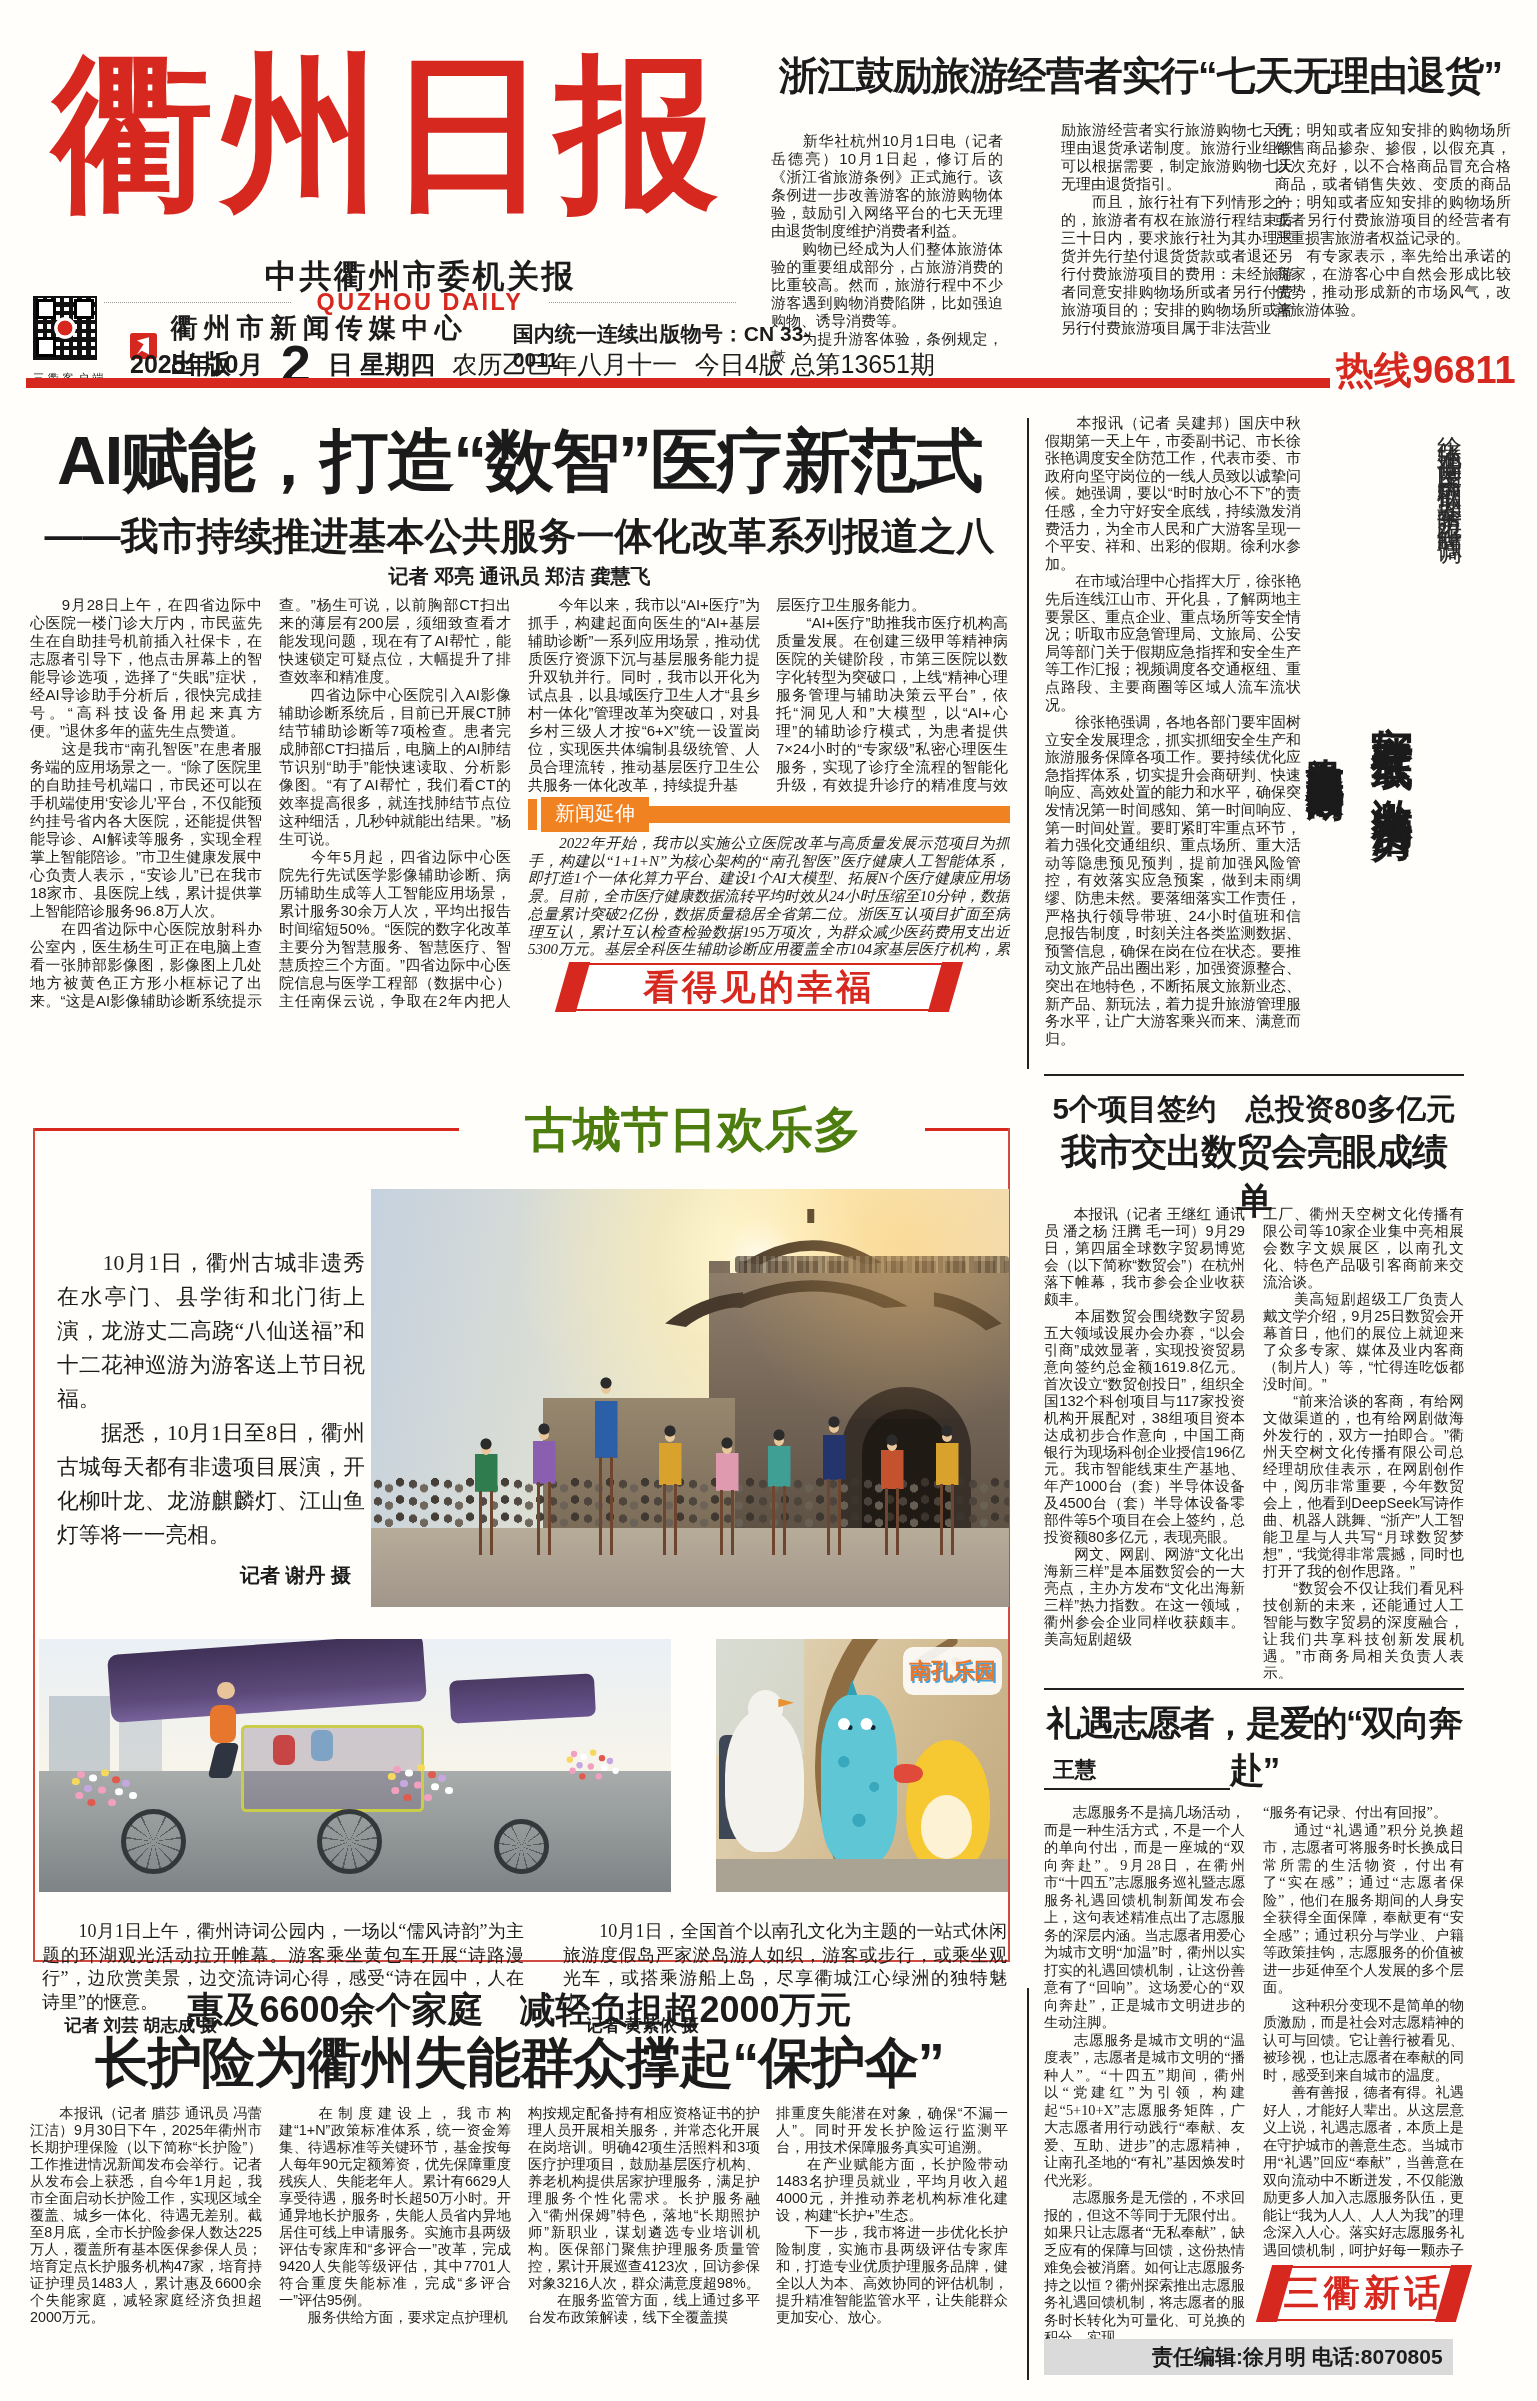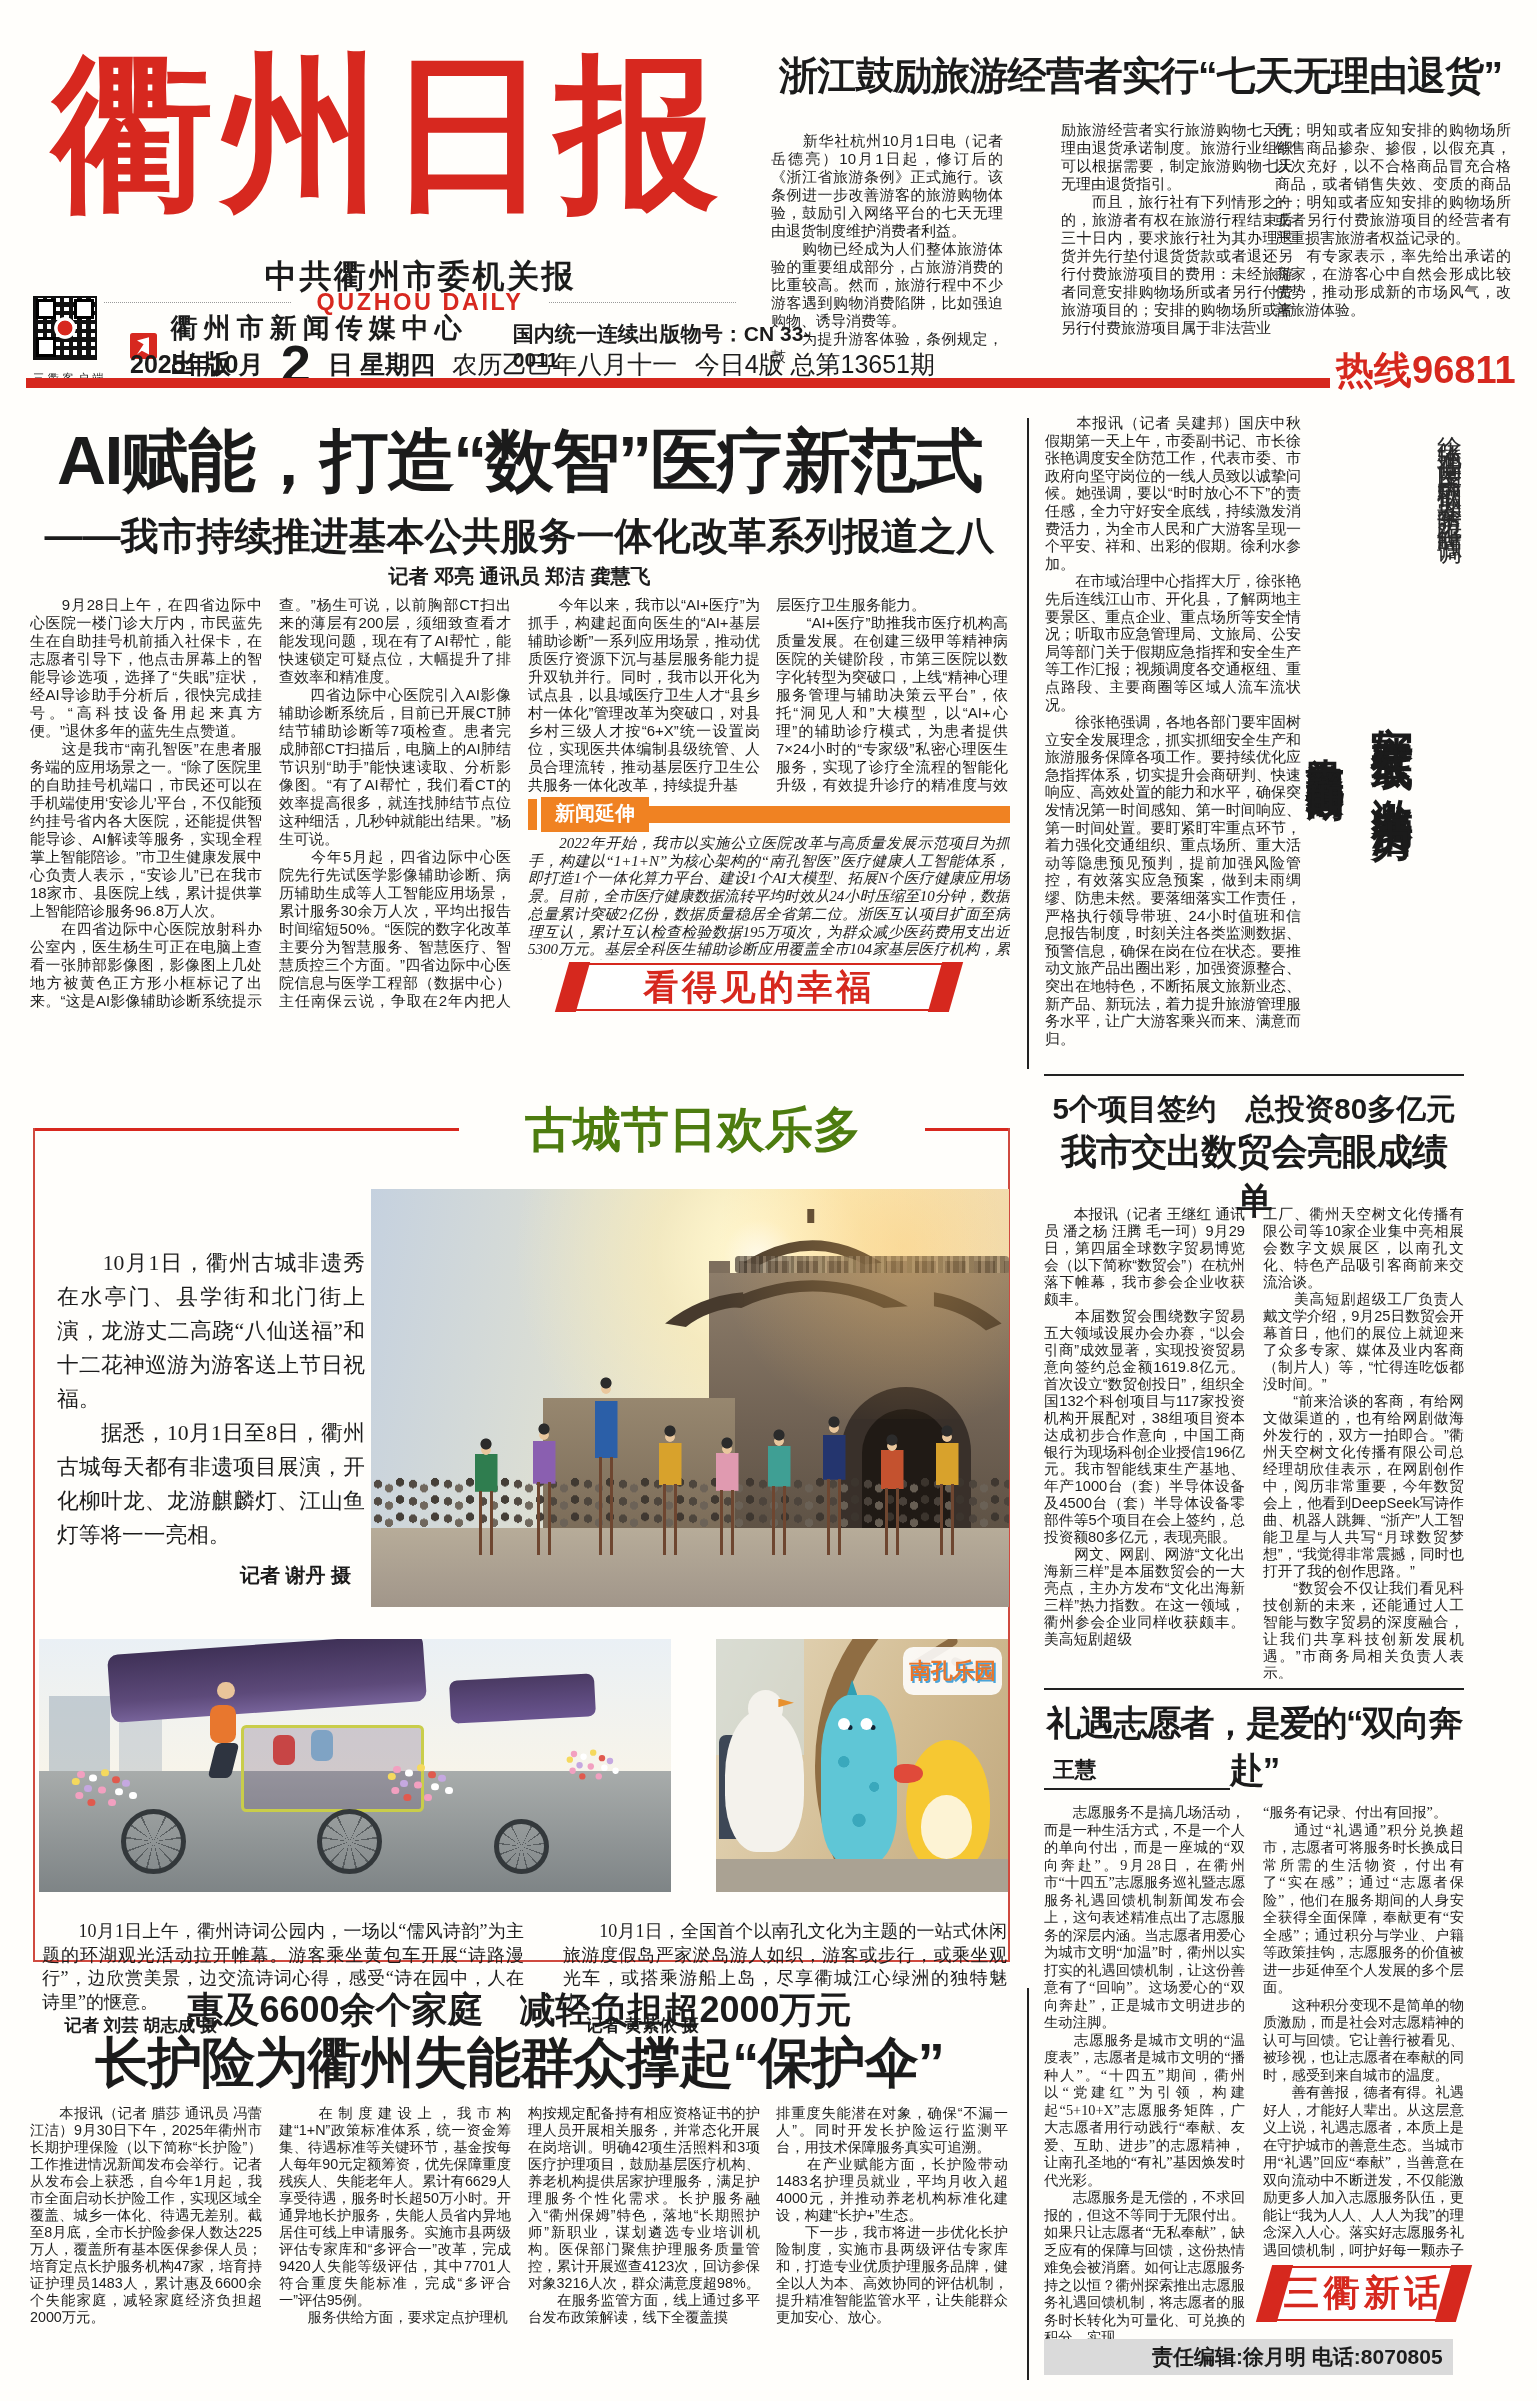--- a/index.html
+++ b/index.html
@@ -48,21 +48,21 @@
   
   .lead-headline{left:30px;top:416px;width:979px;text-align:center;font-size:68px;font-weight:900;letter-spacing:-1.7px;}
   .lead-subhead{left:30px;top:511px;width:979px;text-align:center;font-size:38px;font-weight:bold;}
   .lead-byline{left:30px;top:563px;width:979px;text-align:center;font-size:20px;font-weight:bold;}
   .ld-c1{left:30px;top:596px;width:232px;height:412px;}
   .ld-c2{left:279px;top:596px;width:232px;height:412px;}
   .ld-c3{left:528px;top:596px;width:232px;height:196px;}
   .ld-c4{left:776px;top:596px;width:232px;height:196px;}
   .ext-row{left:528px;top:799px;width:482px;height:31px;display:flex;align-items:center;}
   .ext-sq{width:8.7px;height:31px;background:#f08222;margin-right:4.3px;}
-  .ext-label{background:#f08222;color:#fff;font-weight:700;font-size:20px;padding:2.6px 14px 5.2px;white-space:nowrap;}
+  .ext-label{background:#f08222;color:#fff;font-weight:400;font-size:20px;padding:2.6px 14px 5.2px;white-space:nowrap;}
   .ext-bar{flex:1;height:17.3px;background:#f08222;}
   .ext-text{left:528px;top:835px;width:482px;height:125px;font-size:15px;line-height:17.7px;
             font-style:italic;}
   
   .ribbon{position:absolute;}
   .ribbon .skew{position:absolute;inset:0;transform:skewX(-16deg);border:2.6px solid #d6281e;background:#fff;}
   .ribbon .skew i{position:absolute;top:-2.6px;bottom:-2.6px;width:21px;background:#d6281e;}
   .ribbon .skew i.l{left:-2.6px}.ribbon .skew i.r{right:-2.6px}
   .ribbon .label{position:absolute;inset:0;display:flex;align-items:center;justify-content:center;
                  color:#d6281e;font-weight:900;}

